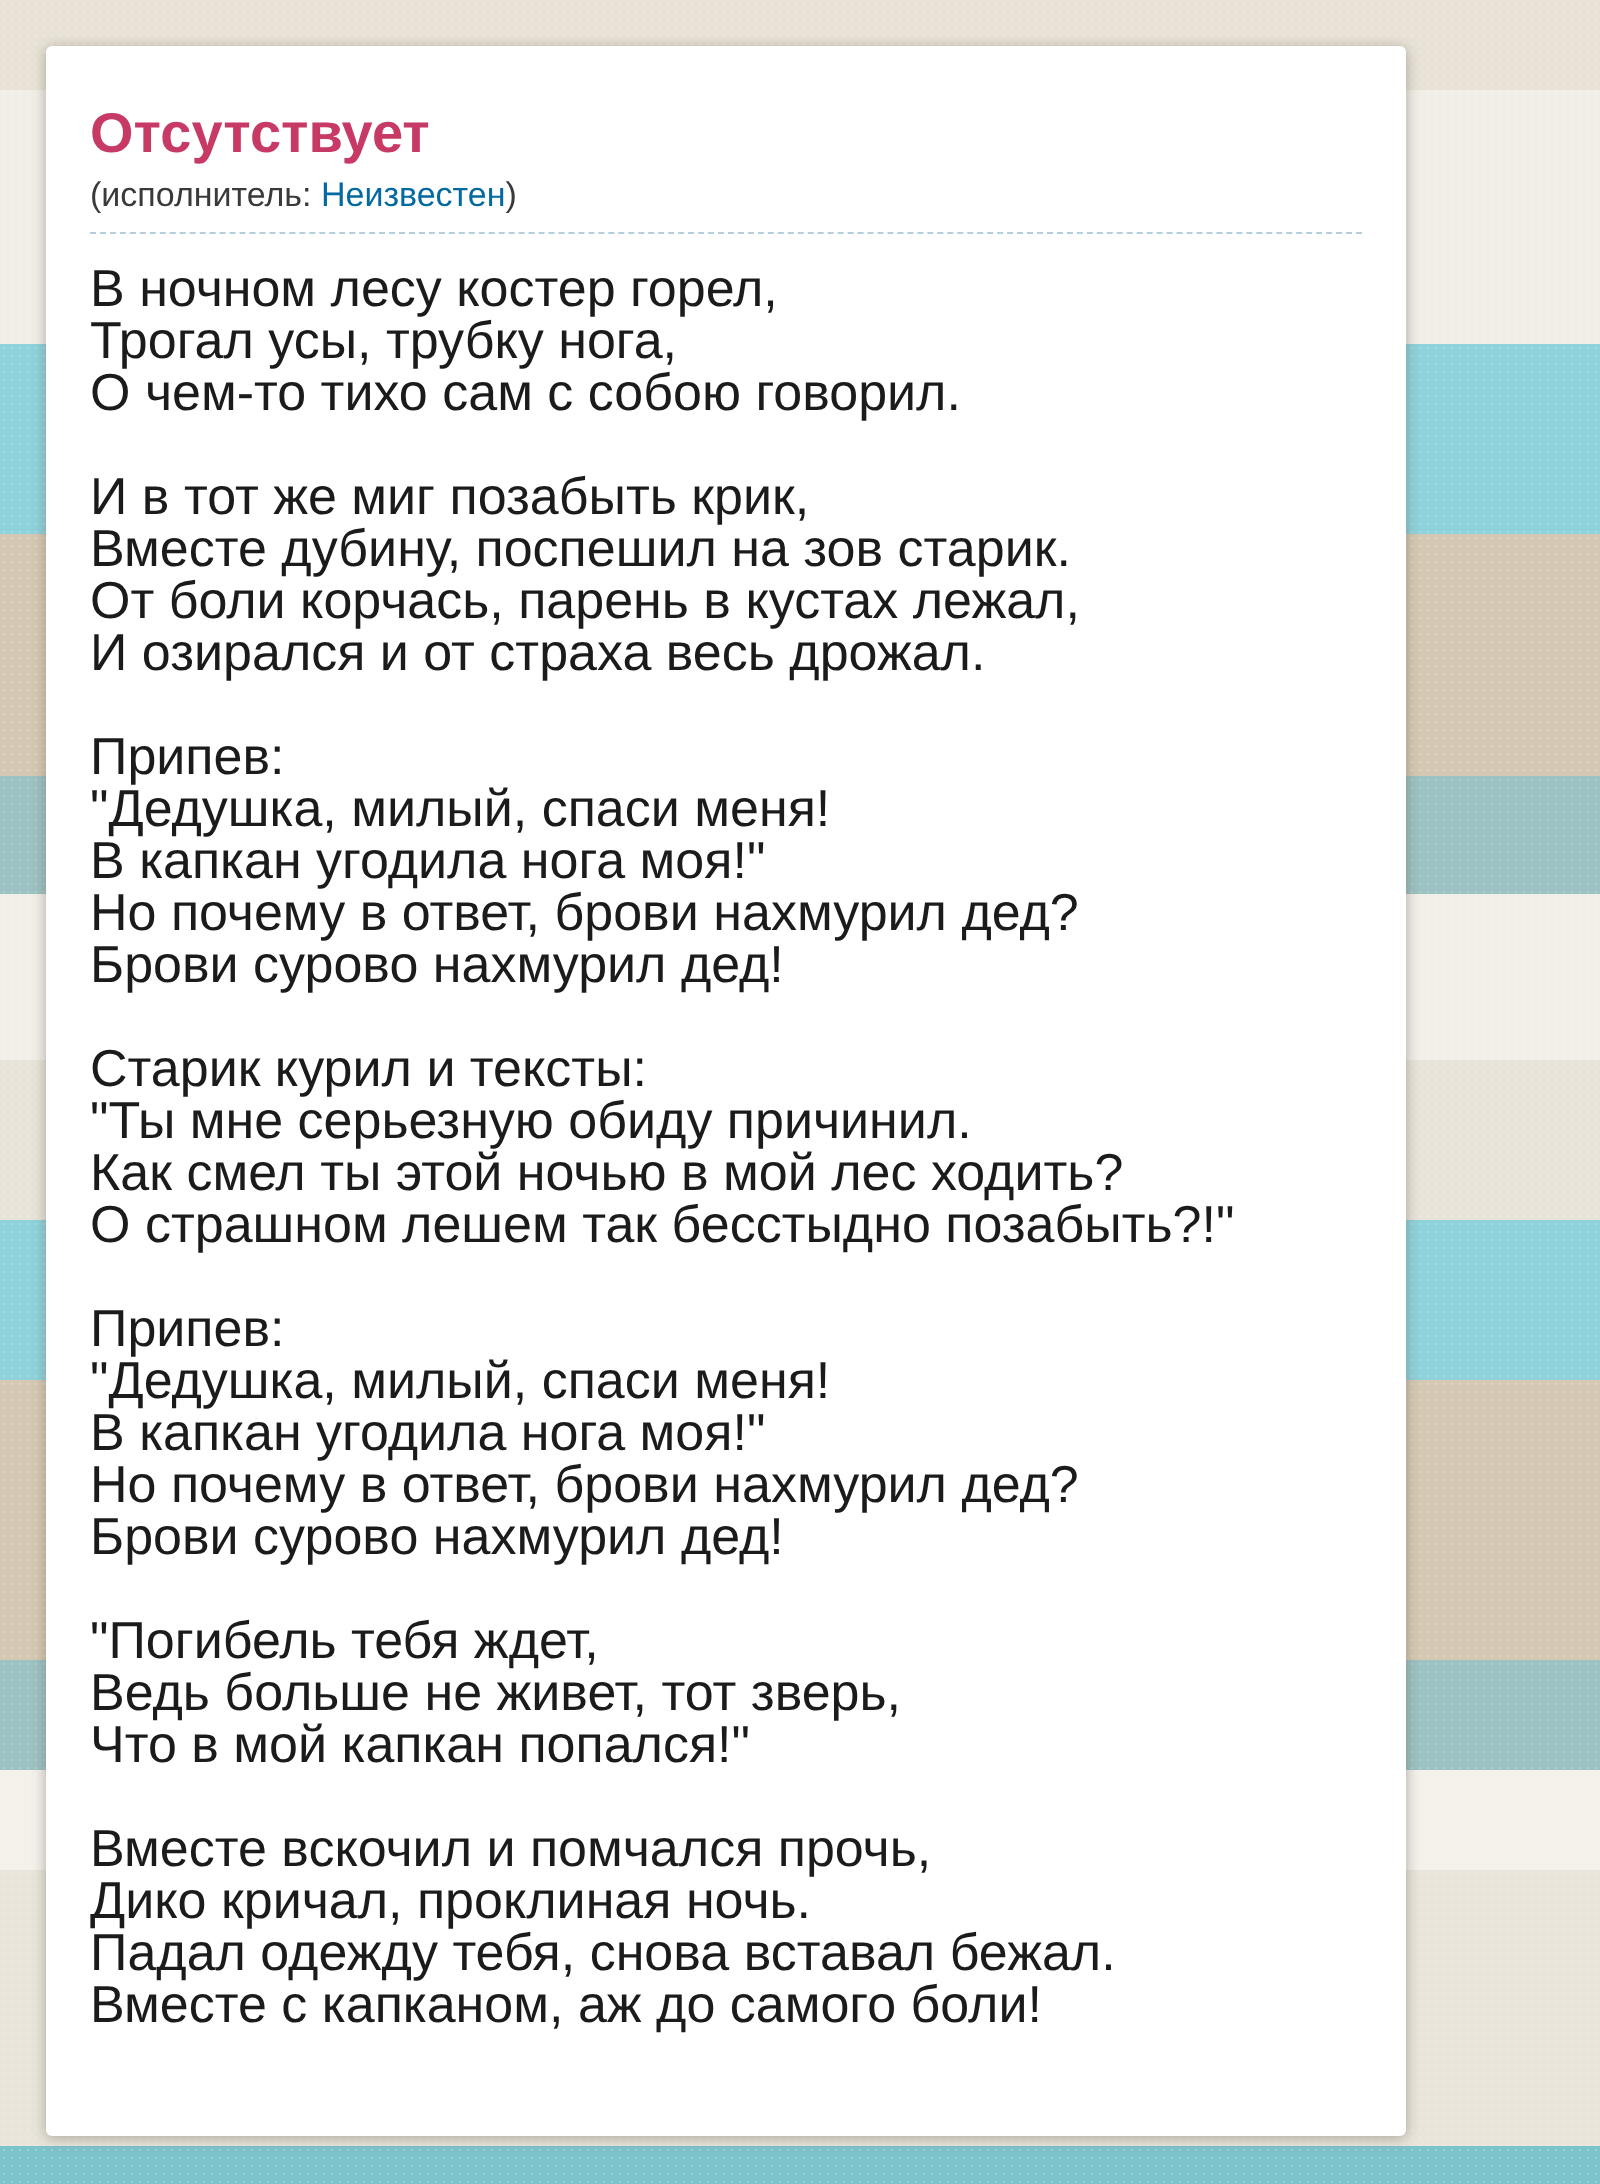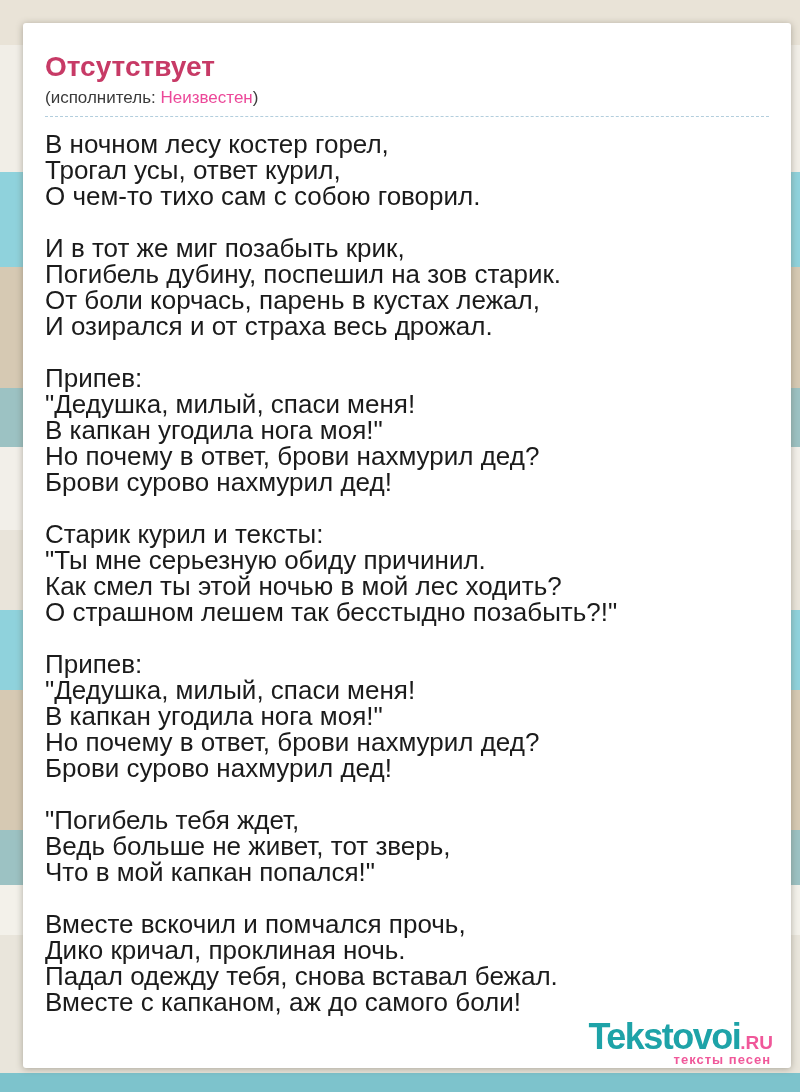--- a/index.html
+++ b/index.html
@@ -26,21 +26,21 @@
     width: 100%;
     
     background-image: radial-gradient(rgba(255,255,255,0.22) 22%, rgba(0,0,0,0) 24%);
     background-size: 4px 4px;
   }
   
   .card {
     position: absolute;
     left: 23px;
     top: 23px;
-    width: 768px;
+    width: 680px;
     height: 1045px;
     background: #ffffff;
     border-radius: 3px;
     box-shadow: 0 1px 7px rgba(90, 85, 70, 0.45);
     box-sizing: border-box;
     padding: 16px 22px 0 22px;
   }
   .song-title {
     margin: 0;
     padding-top: 12px;
@@ -50,21 +50,21 @@
     letter-spacing: 0px;
   }
   .performer-line {
     margin-top: 5px;
     padding-bottom: 8px;
     font-size: 17px;
     color: #3a3a3a;
     border-bottom: 1px dashed #b3cedd;
   }
   .performer-link {
-    color: #ec4899;
+    color: #0369a1;
     text-decoration: none;
     cursor: pointer;
   }
   .lyrics {
     margin-top: 14px;
     font-size: 26px;
     line-height: 26px;
     color: #1b1b1b;
   }
   .stanza {
@@ -127,26 +127,26 @@
 
   <h1 class="song-title">Отсутствует</h1>
 
   <div class="performer-line">
     <span>(исполнитель: </span><a class="performer-link">Неизвестен</a><span>)</span>
   </div>
 
   <div class="lyrics">
       <div class="stanza">
         <div class="line">В ночном лесу костер горел,</div>
-        <div class="line">Трогал усы, ответ курил,</div>
+        <div class="line">Трогал усы, трубку нога,</div>
         <div class="line">О чем-то тихо сам с собою говорил.</div>
       </div>
       <div class="stanza">
         <div class="line">И в тот же миг позабыть крик,</div>
-        <div class="line">Погибель дубину, поспешил на зов старик.</div>
+        <div class="line">Вместе дубину, поспешил на зов старик.</div>
         <div class="line">От боли корчась, парень в кустах лежал,</div>
         <div class="line">И озирался и от страха весь дрожал.</div>
       </div>
       <div class="stanza">
         <div class="line">Припев:</div>
         <div class="line">"Дедушка, милый, спаси меня!</div>
         <div class="line">В капкан угодила нога моя!"</div>
         <div class="line">Но почему в ответ, брови нахмурил дед?</div>
         <div class="line">Брови сурово нахмурил дед!</div>
       </div>
@@ -169,20 +169,14 @@
         <div class="line">Что в мой капкан попался!"</div>
       </div>
       <div class="stanza">
         <div class="line">Вместе вскочил и помчался прочь,</div>
         <div class="line">Дико кричал, проклиная ночь.</div>
         <div class="line">Падал одежду тебя, снова вставал бежал.</div>
         <div class="line">Вместе с капканом, аж до самого боли!</div>
       </div>
     </div>
 
-  <div class="brand">
-    <div>
-      <span class="brand-name">Tekstovoi</span><span class="brand-domain">.ru</span>
-    </div>
-    <div class="brand-tagline">тексты песен</div>
-  </div>
 
 </div>
 
 </body></html>

